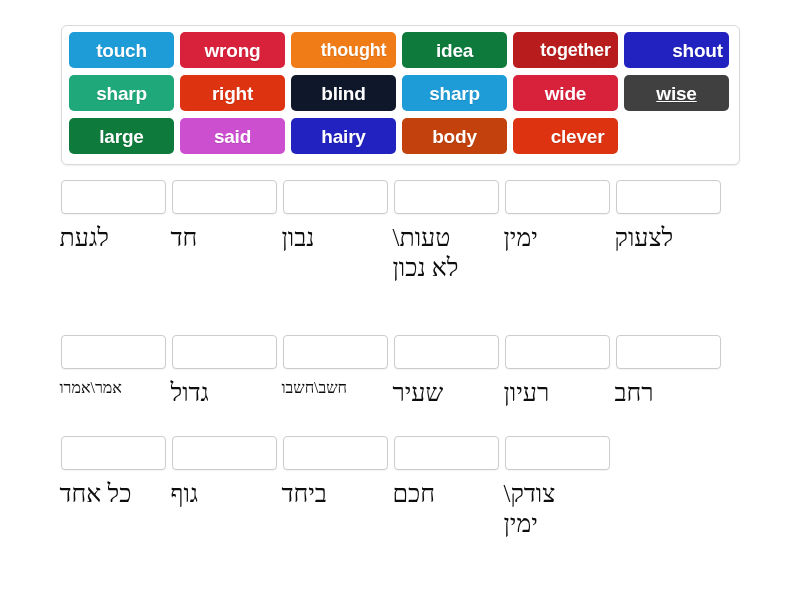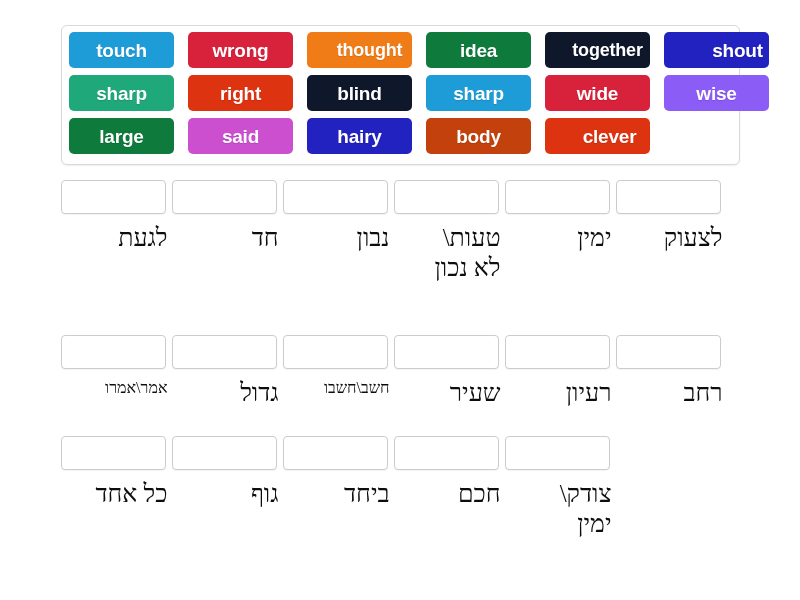--- a/index.html
+++ b/index.html
@@ -26,21 +26,21 @@
     width: 679px;
     height: 140px;
     background: #ffffff;
     border: 1px solid #d9d9d9;
     border-radius: 6px;
     box-shadow: 0 1px 2px rgba(0,0,0,0.07);
     padding: 6px 7px;
   }
   .bank-row {
     display: flex;
-    gap: 14px;
+    gap: 6px;
     height: 36px;
     margin-bottom: 7px;
   }
   .bank-row:last-child { margin-bottom: 0; }
 
   .tile {
     flex: 0 0 105px;
     width: 105px;
     height: 36px;
     border-radius: 5px;
@@ -89,21 +89,21 @@
     background: #ffffff;
     border: 1px solid #cccccc;
     border-radius: 4px;
     box-shadow: 0 1px 1px rgba(0,0,0,0.05);
     cursor: pointer;
   }
 
   .answer-label {
     margin-top: 9px;
     width: 108px;
-    text-align: right;
+    text-align: left;
     font-family: "Liberation Serif", "DejaVu Serif", serif;
     font-size: 25px;
     line-height: 1.18;
     color: #0d0d0d;
     direction: rtl;
     unicode-bidi: plaintext;
     white-space: pre-line;
     user-select: none;
   }
   .answer-label.shrink { font-size: 16px; line-height: 1.2; }
@@ -113,31 +113,31 @@
 
 <div id="stage">
 
   <div class="word-bank">
 
     <div class="bank-row">
       <div class="tile" style="background: rgb(30, 156, 215);">touch</div>
       <div class="tile" style="background: rgb(216, 33, 58);">wrong</div>
       <div class="tile wide-word" style="background: rgb(240, 124, 24);">thought</div>
       <div class="tile" style="background: rgb(14, 122, 60);">idea</div>
-      <div class="tile wide-word" style="background: #0f172a;">together</div>
+      <div class="tile wide-word" style="background: #b91c1c;">together</div>
       <div class="tile" style="background: rgb(34, 34, 192); padding-left: 42px;">shout</div>
     </div>
 
     <div class="bank-row">
       <div class="tile" style="background: rgb(31, 168, 122);">sharp</div>
       <div class="tile" style="background: rgb(221, 51, 17);">right</div>
       <div class="tile" style="background: #0f172a;">blind</div>
       <div class="tile" style="background: rgb(30, 156, 215);">sharp</div>
       <div class="tile" style="background: rgb(216, 33, 58);">wide</div>
-      <div class="tile" style="background: #8b5cf6;">wise</div>
+      <div class="tile" style="background: #404040; text-decoration: underline;">wise</div>
     </div>
 
     <div class="bank-row">
       <div class="tile" style="background: rgb(14, 122, 60);">large</div>
       <div class="tile" style="background: rgb(204, 79, 208);">said</div>
       <div class="tile" style="background: rgb(34, 34, 192);">hairy</div>
       <div class="tile" style="background: #c2410c;">body</div>
       <div class="tile" style="background: rgb(221, 51, 17); padding-left: 24px;">clever</div>
       <div class="tile empty-slot"></div>
     </div>

